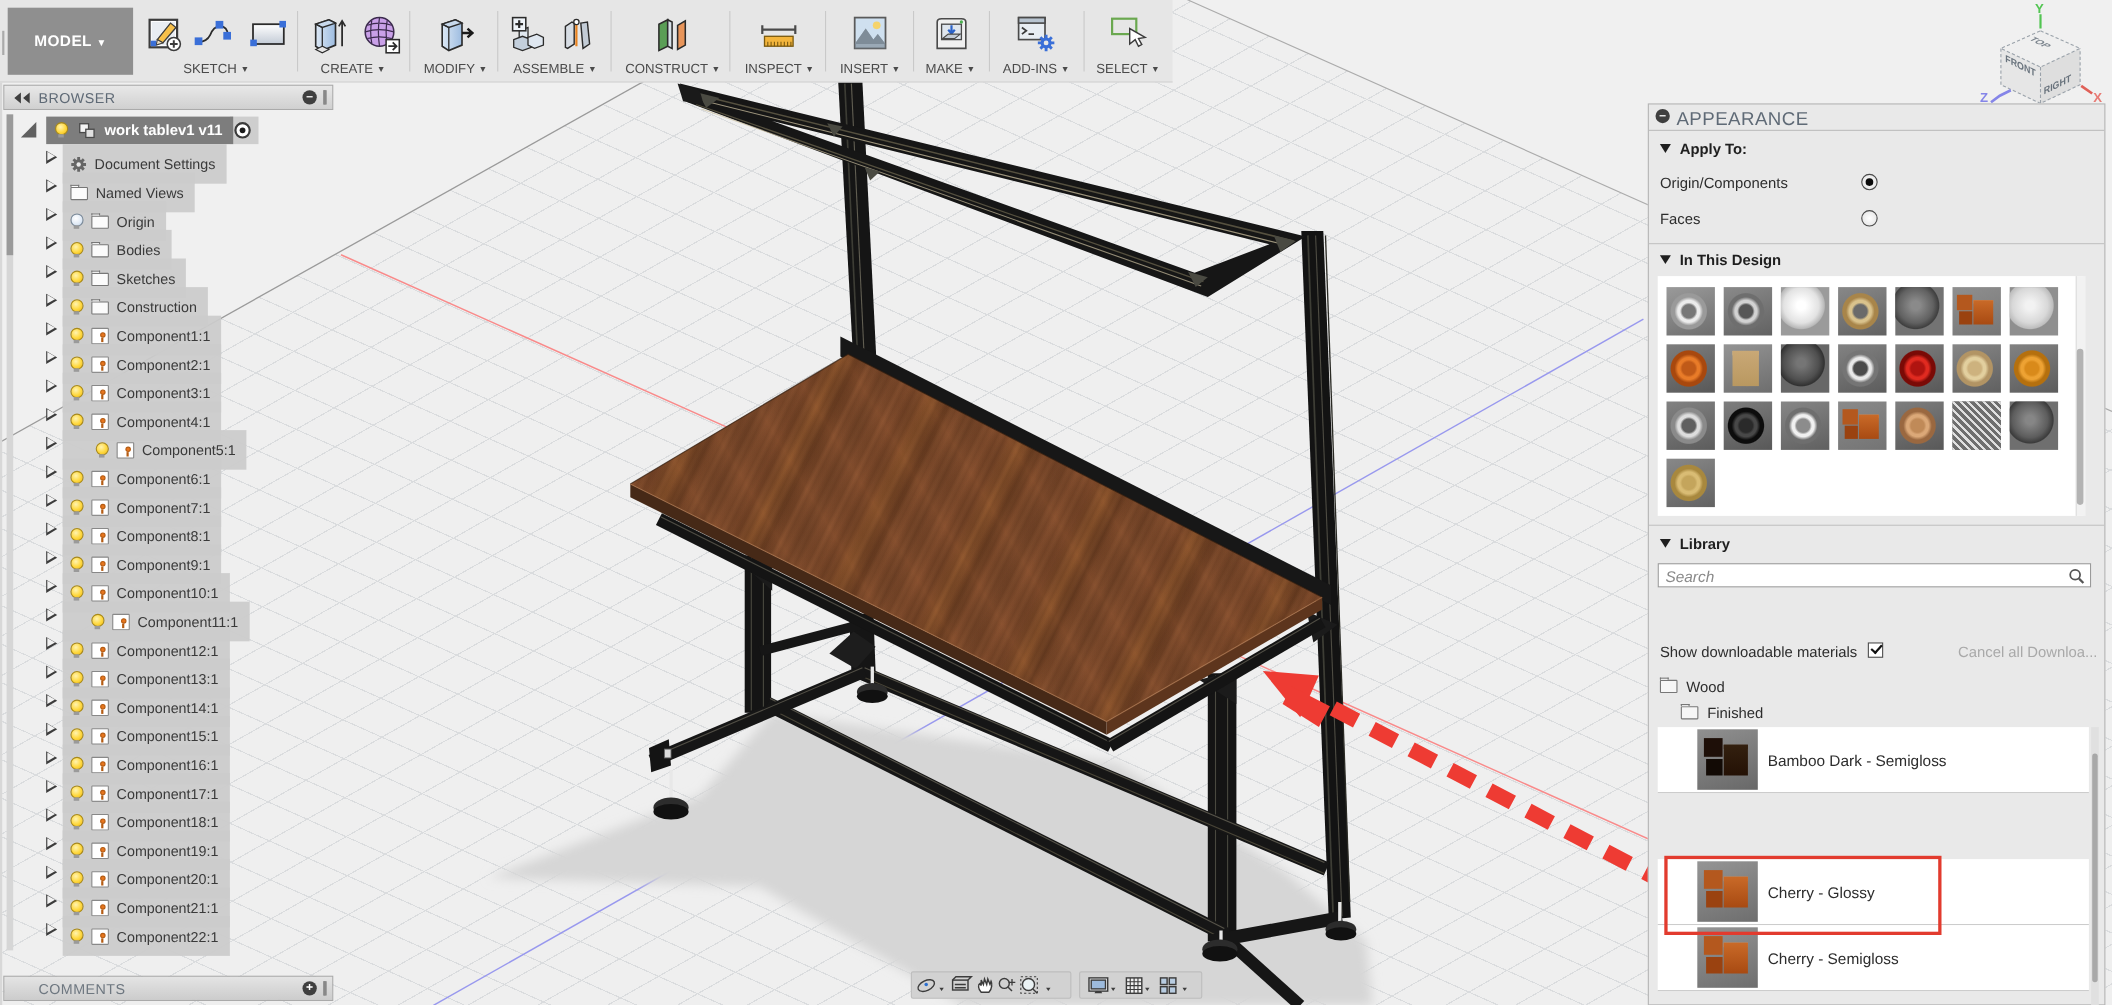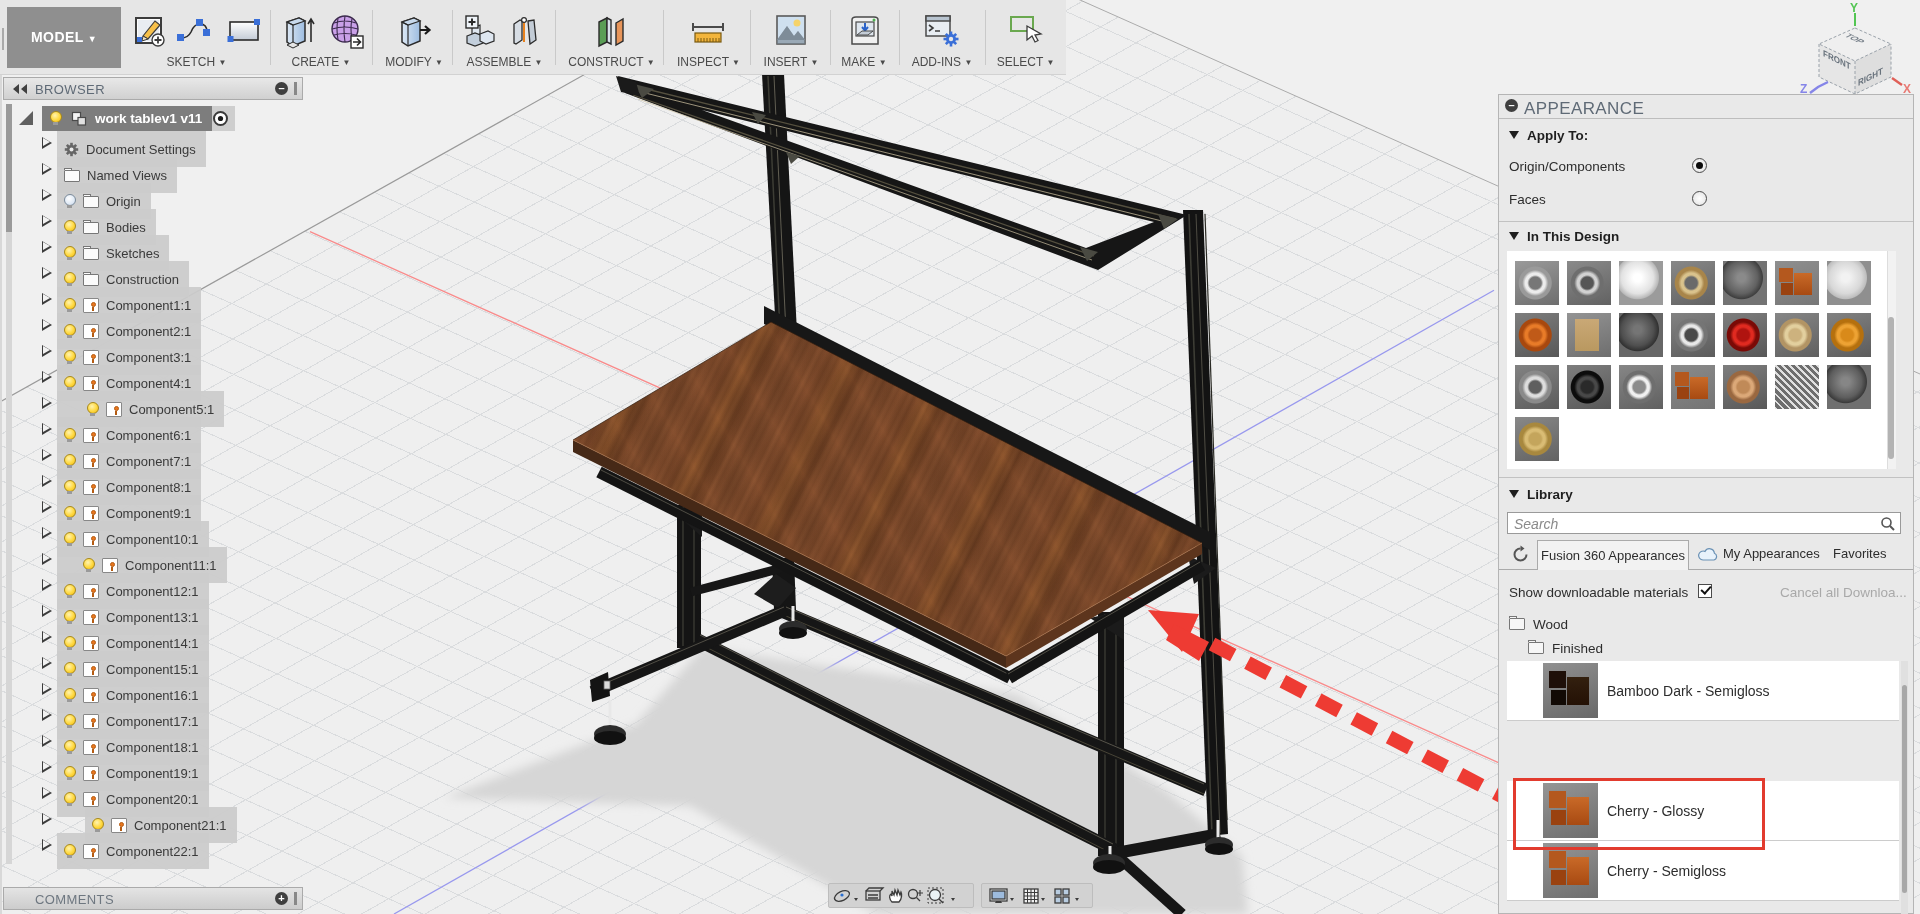--- a/index.html
+++ b/index.html
@@ -506,21 +506,21 @@
     <span class="comp"></span>
     <span>Component19:1</span>
   </div>
 <div class="bexp" style="top:787px;"></div>
 <div class="brow" style="top:781px;">
     <span class="bulb"></span>
     <span class="comp"></span>
     <span>Component20:1</span>
   </div>
 <div class="bexp" style="top:813px;"></div>
-<div class="brow" style="top:807px;margin-left:28px;">
+<div class="brow" style="top:807px;">
     <span class="bulb"></span>
     <span class="comp"></span>
     <span>Component21:1</span>
   </div>
 <div class="bexp" style="top:839px;"></div>
 <div class="brow" style="top:833px;">
     <span class="bulb"></span>
     <span class="comp"></span>
     <span>Component22:1</span>
   </div>
@@ -599,32 +599,20 @@
     <div id="tthumb"></div>
 <div class="apsep" style="top:382px;"></div>
 <div class="sechead" style="top:392px;">Library</div>
 <div id="searchbox">
       <div class="ph">Search</div>
 <svg style="position:absolute;right:4px;top:3px;" width="16" height="16" viewBox="0 0 16 16">
         <circle cx="6.5" cy="6.5" r="4.5" fill="none" stroke="#555" stroke-width="1.6"></circle>
         <line x1="10" y1="10" x2="14" y2="14" stroke="#555" stroke-width="2"></line>
       </svg>
     </div>
-<div class="tabrow">
-<svg style="position:absolute;left:12px;top:5px;" width="19" height="19" viewBox="0 0 19 19">
-        <path d="M15.5,9.5 A6,6 0 1 1 9.5,3.5" fill="none" stroke="#555" stroke-width="2"></path>
-        <path d="M9.5,0.5 L13.5,3.5 L9.5,6.5 Z" fill="#555"></path>
-      </svg>
-<div id="tab1">Fusion 360 Appearances</div>
-<svg style="position:absolute;left:198px;top:8px;" width="22" height="14" viewBox="0 0 22 14">
-        <path d="M6,12 a4.5,4.5 0 1 1 2,-8.6 a5,5 0 0 1 9.4,1.8 a3.6,3.6 0 0 1 -0.5,6.8 Z" fill="#e8f2fb" stroke="#6a91b5" stroke-width="1.2"></path>
-      </svg>
-<div class="tabtxt" style="left:224px;">My Appearances</div>
-<div class="tabtxt" style="left:334px;">Favorites</div>
-</div>
 <div style="position:absolute;left:10px;top:490px;font-size:13.5px;">Show downloadable materials</div>
     <div id="chkbox"></div>
 <div style="position:absolute;left:281px;top:490px;font-size:13.5px;color:#a9a9a9;">Cancel all Downloa...</div>
 <div class="foldrow" style="left:10px;top:522px;"><span class="fold2"></span>Wood</div>
 <div class="foldrow" style="left:29px;top:546px;"><span class="fold2"></span>Finished</div>
 <div class="librow" style="top:566px;">
       <div class="libthumb" style="background:linear-gradient(#1e0f08,#1e0f08) no-repeat 6px 8px / 17px 17px,linear-gradient(#3a2113,#2a1509) no-repeat 10px 12px / 9px 9px,linear-gradient(#33200f,#241105) no-repeat 24px 14px / 22px 28px,linear-gradient(#48301d,#48301d) no-repeat 24px 14px / 22px 4px,linear-gradient(#120a05,#120a05) no-repeat 8px 27px / 15px 15px,linear-gradient(160deg,#909090,#686868)"></div>
       <div class="libname">Bamboo Dark - Semigloss</div>
     </div>
 <div class="librow" style="top:686px;">

